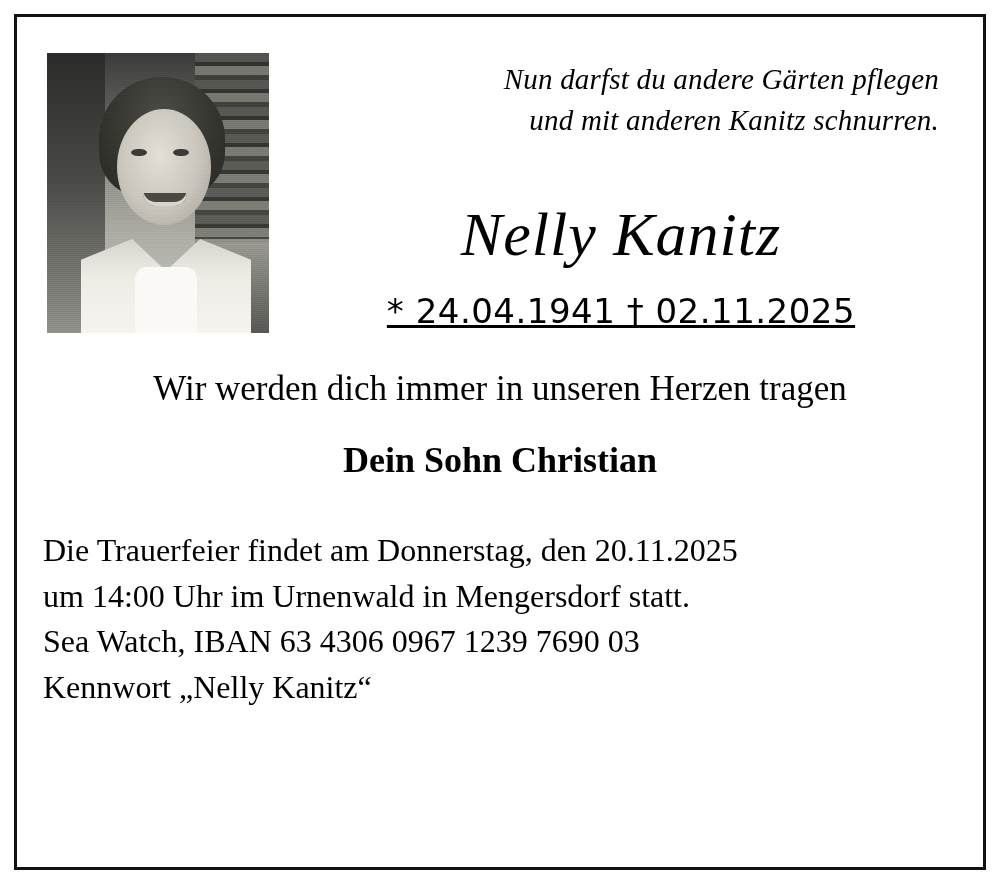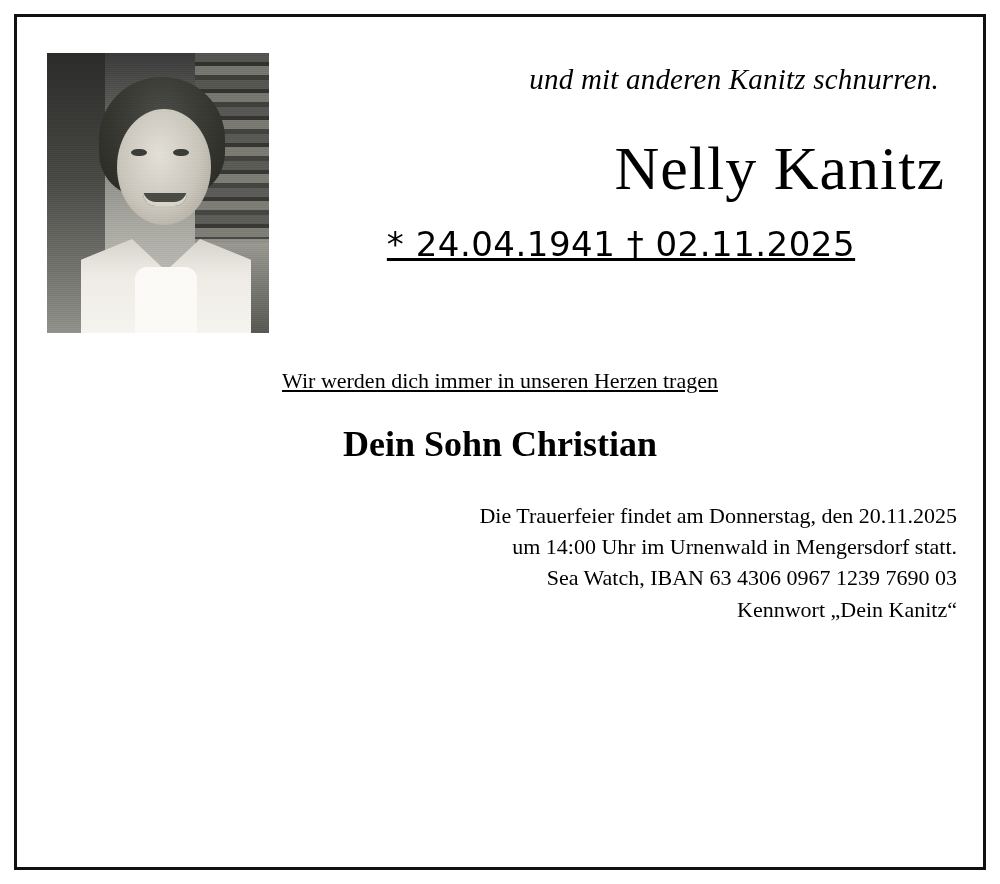--- a/index.html
+++ b/index.html
@@ -157,54 +157,54 @@
     font-style: italic;
     font-size: 29px;
     line-height: 1.42;
     text-align: right;
     padding-right: 6px;
     margin-top: 16px;
     letter-spacing: 0.2px;
   }
   .name {
     font-family: "Liberation Serif", serif;
+    font-style: italic;
     font-size: 62px;
     line-height: 1.1;
-    text-align: right;
-    margin-top: 34px;
+    text-align: center;
+    margin-top: 59px;
     letter-spacing: 1px;
   }
   .dates {
     font-family: "DejaVu Sans", sans-serif;
     font-size: 34px;
     text-align: center;
     margin-top: 22px;
     letter-spacing: 0.5px;
     text-decoration: underline;
   }
 
   .body-block {
     margin-top: 34px;
     text-align: center;
   }
   .memorial-line {
-    font-size: 22px;
+    font-size: 35px;
     line-height: 1.25;
-    text-decoration: underline;
   }
   .family-block {
     margin-top: 26px;
     font-weight: bold;
     font-size: 36px;
     line-height: 1.32;
   }
   .details-block {
-    margin-top: 32px;
-    text-align: right;
-    font-size: 22px;
+    margin-top: 44px;
+    text-align: left;
+    font-size: 32px;
     line-height: 1.42;
   }
   .details-block div {
     white-space: nowrap;
   }
 </style>
 </head>
 <body>
 
 <div class="obituary">
@@ -222,36 +222,37 @@
         <div class="eye-l"></div>
         <div class="eye-r"></div>
         <div class="mouth"></div>
         <div class="collar"></div>
         <div class="shirt"></div>
         <div class="grain"></div>
       </div>
 
       <div class="header-text">
         <div class="verse">
+          <div>Nun darfst du andere Gärten pflegen</div>
           <div>und mit anderen Kanitz schnurren.</div>
         </div>
         <div class="name">Nelly Kanitz</div>
         <div class="dates">* 24.04.1941 † 02.11.2025</div>
       </div>
 
     </div>
 
     <div class="body-block">
       <div class="memorial-line">Wir werden dich immer in unseren Herzen tragen</div>
       <div class="family-block">
         <div>Dein Sohn Christian</div>
       </div>
     </div>
 
     <div class="details-block">
       <div>Die Trauerfeier findet am Donnerstag, den 20.11.2025</div>
       <div>um 14:00 Uhr im Urnenwald in Mengersdorf statt.</div>
       <div>Sea Watch, IBAN 63 4306 0967 1239 7690 03</div>
-      <div>Kennwort „Dein Kanitz“</div>
+      <div>Kennwort „Nelly Kanitz“</div>
     </div>
 
   </div>
 </div>
 
 </body></html>

